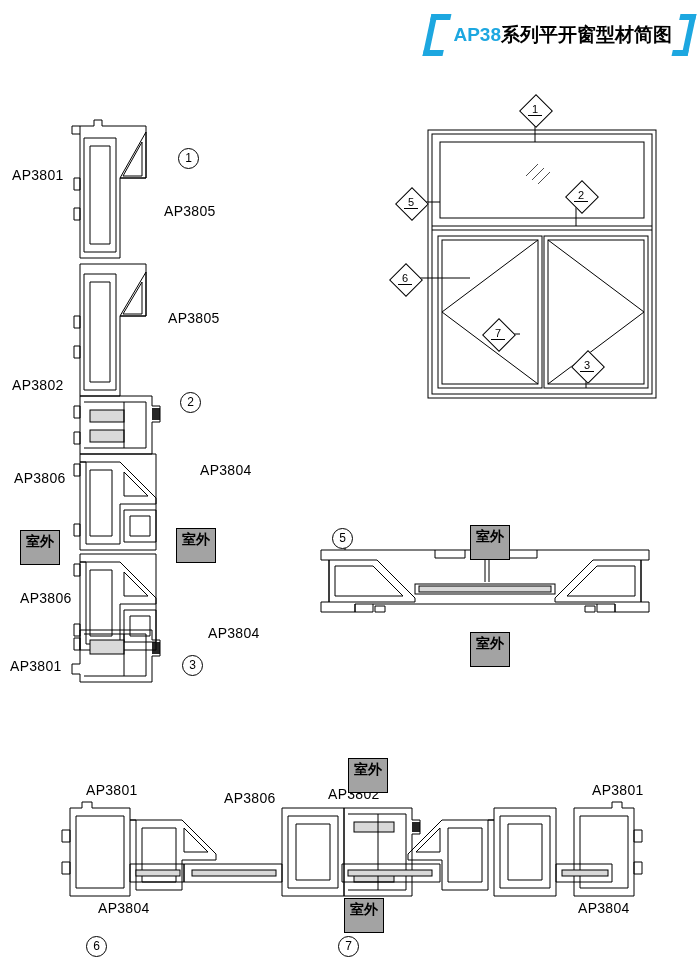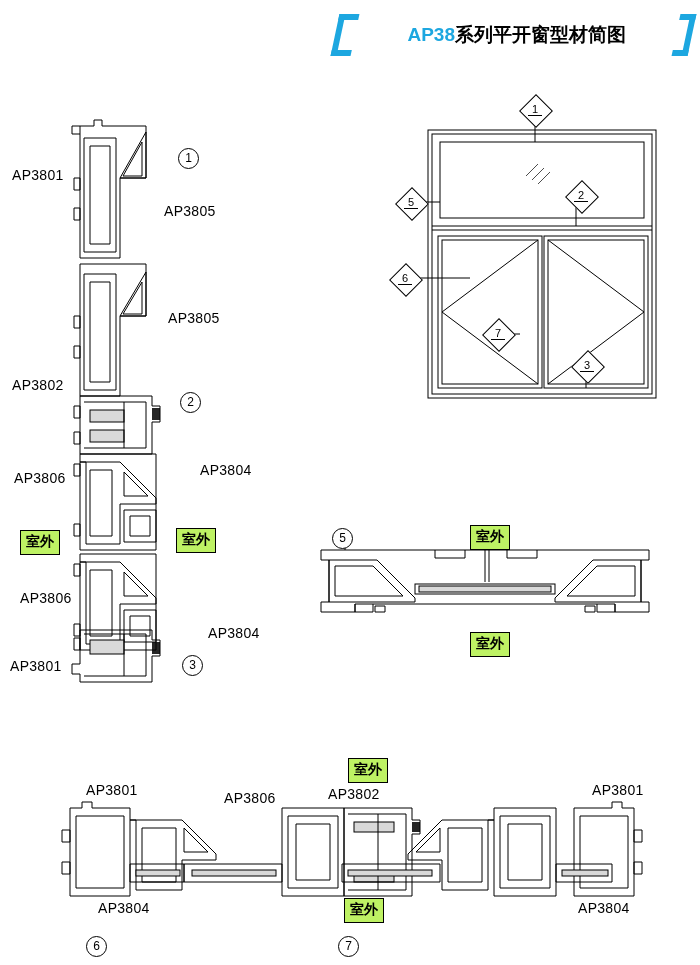--- a/index.html
+++ b/index.html
@@ -4,21 +4,21 @@
 <style>
   html,body{margin:0;padding:0;}
   body{
     width:700px;height:965px;
     background:#ffffff;
     font-family:"Liberation Sans", sans-serif;
     position:relative;
     overflow:hidden;
     color:#000;
   }
-  .abs{position:absolute;gap:46px;}
+  .abs{position:absolute;}
   
   #title-bar{
     top:14px; right:8px;
     display:flex; align-items:center;
   }
   #title-bracket-left{
     width:14px;height:30px;
     border-left:6px solid #1da7e0;
     border-top:6px solid #1da7e0;
     border-bottom:6px solid #1da7e0;
@@ -43,22 +43,22 @@
   .lbl{
     font-size:14px;
     white-space:nowrap;
     letter-spacing:.3px;
   }
   .lbl-cn{
     font-size:14px;
     font-weight:bold;
     white-space:nowrap;
     border:1px solid #000;
-    padding:2px 5px 3px 5px;
-    background:#bef264;
+    padding:2px 5px 13px 5px;
+    background:#a3a3a3;
   }
   
   .circ{
     width:19px;height:19px;border:1px solid #000;border-radius:50%;
     font-size:12px;line-height:19px;text-align:center;background:#fff;
   }
   
   .diamond{
     width:22px;height:22px;
     border:1px solid #000;

